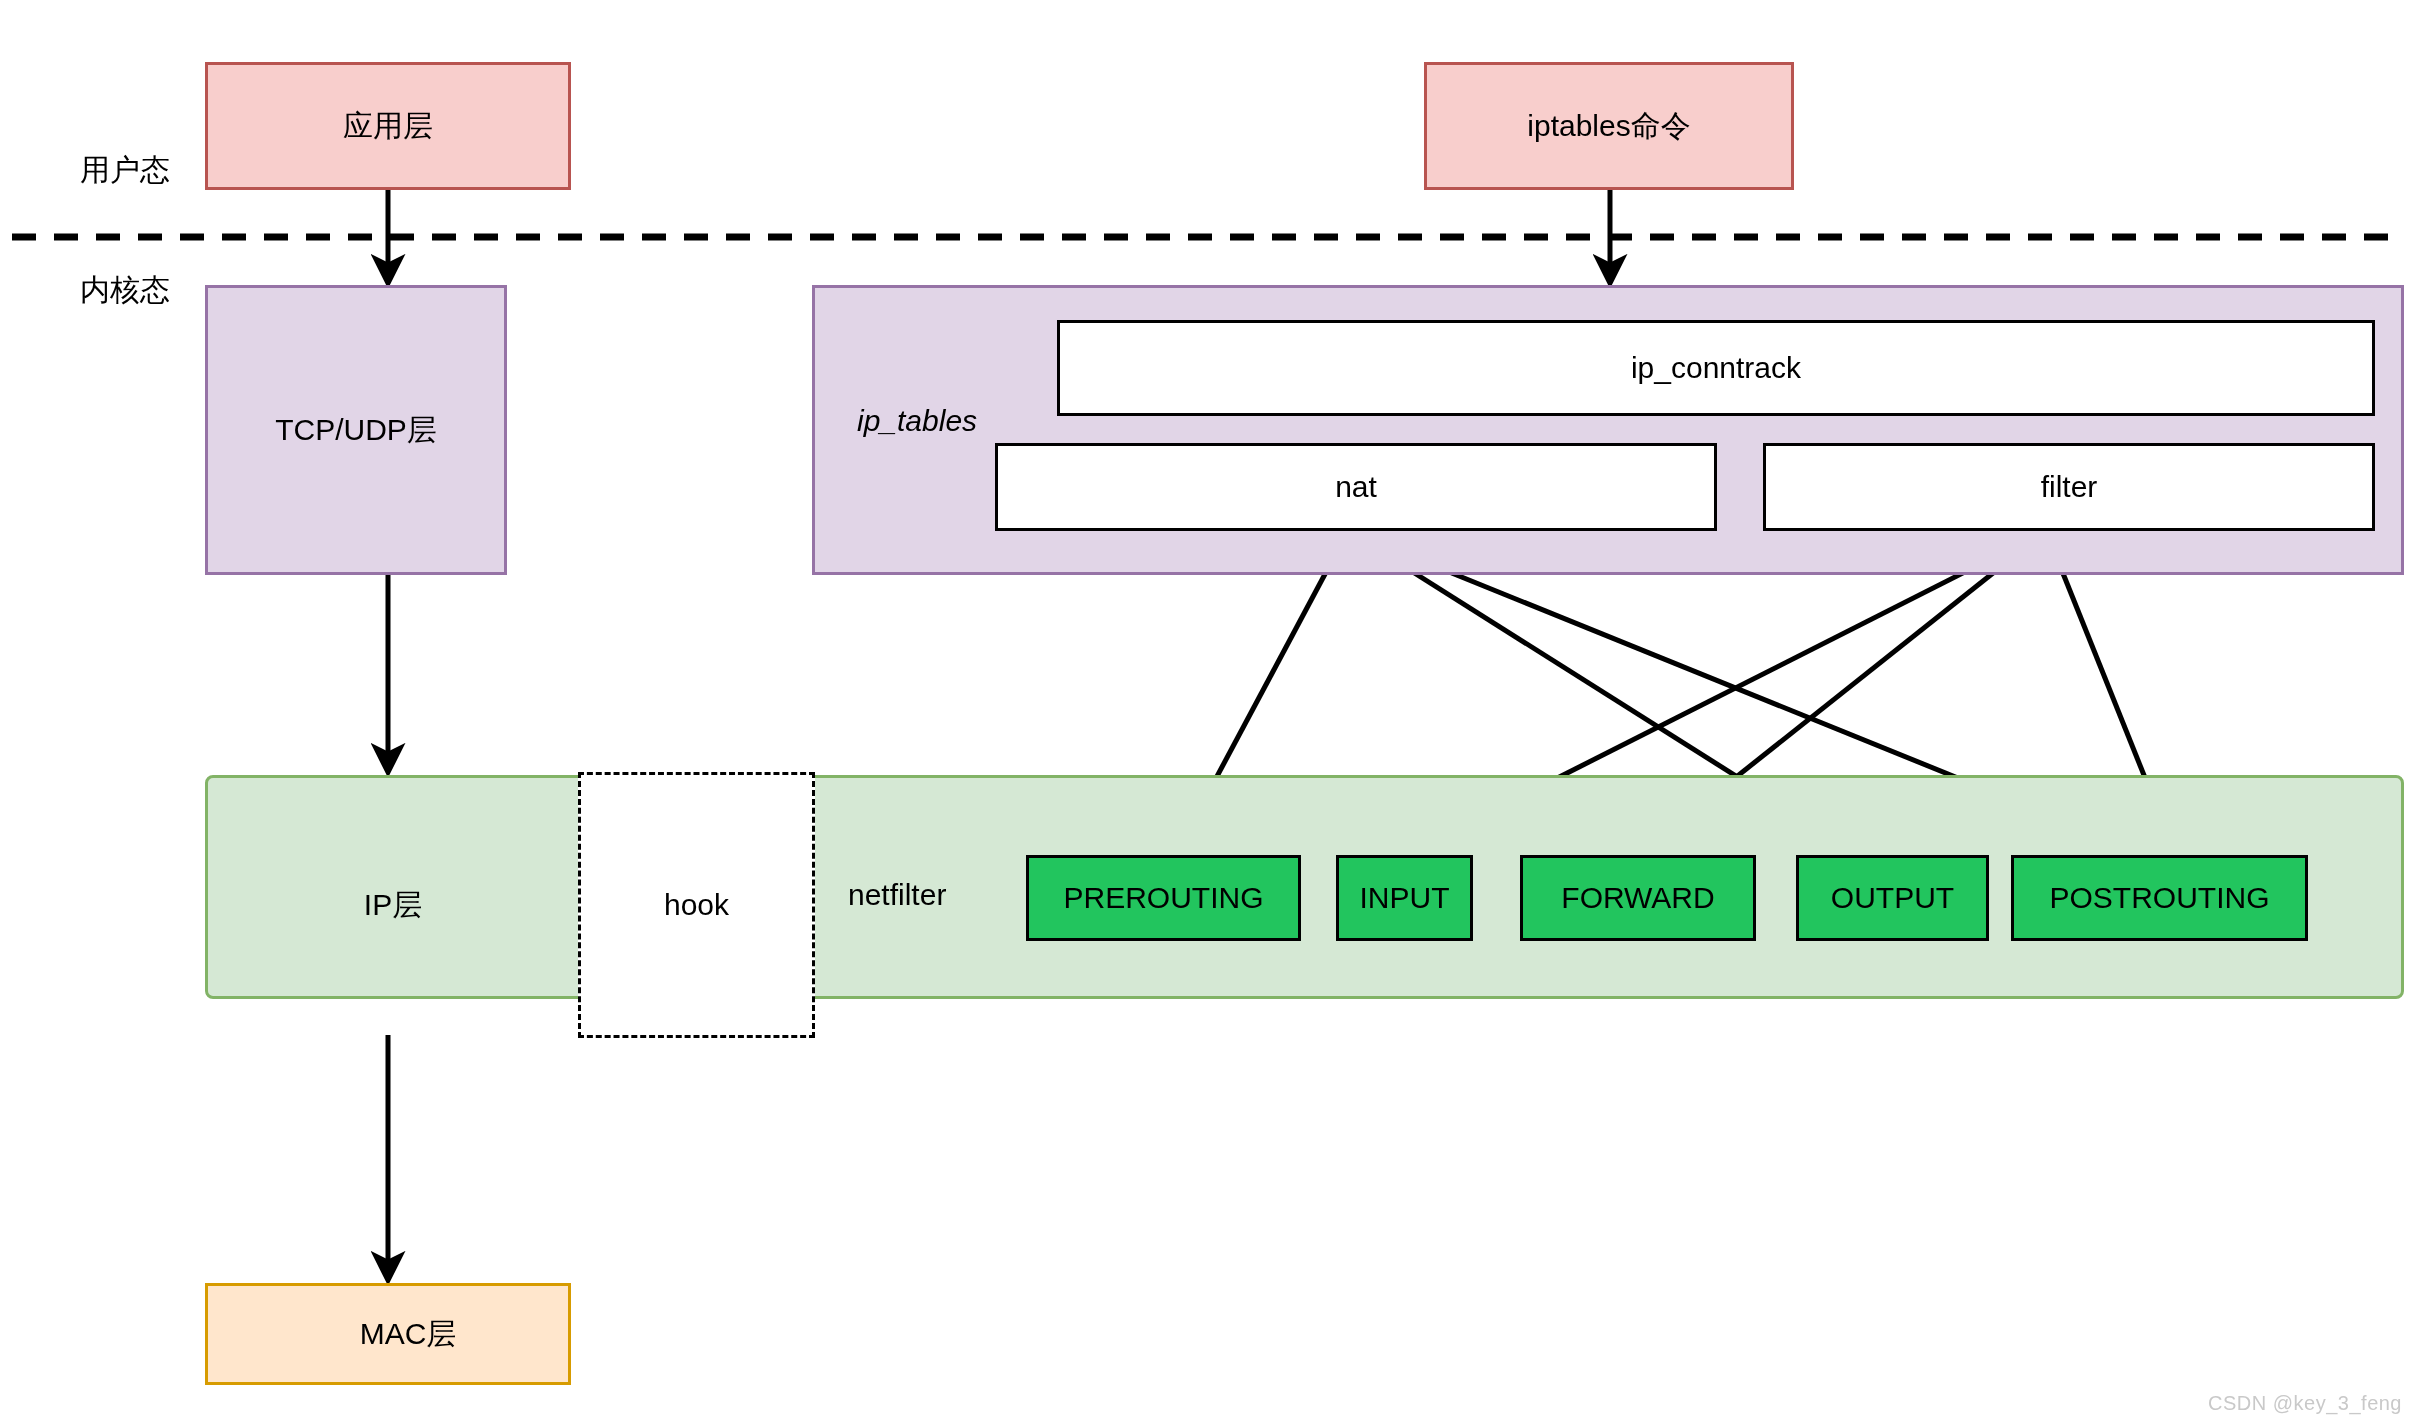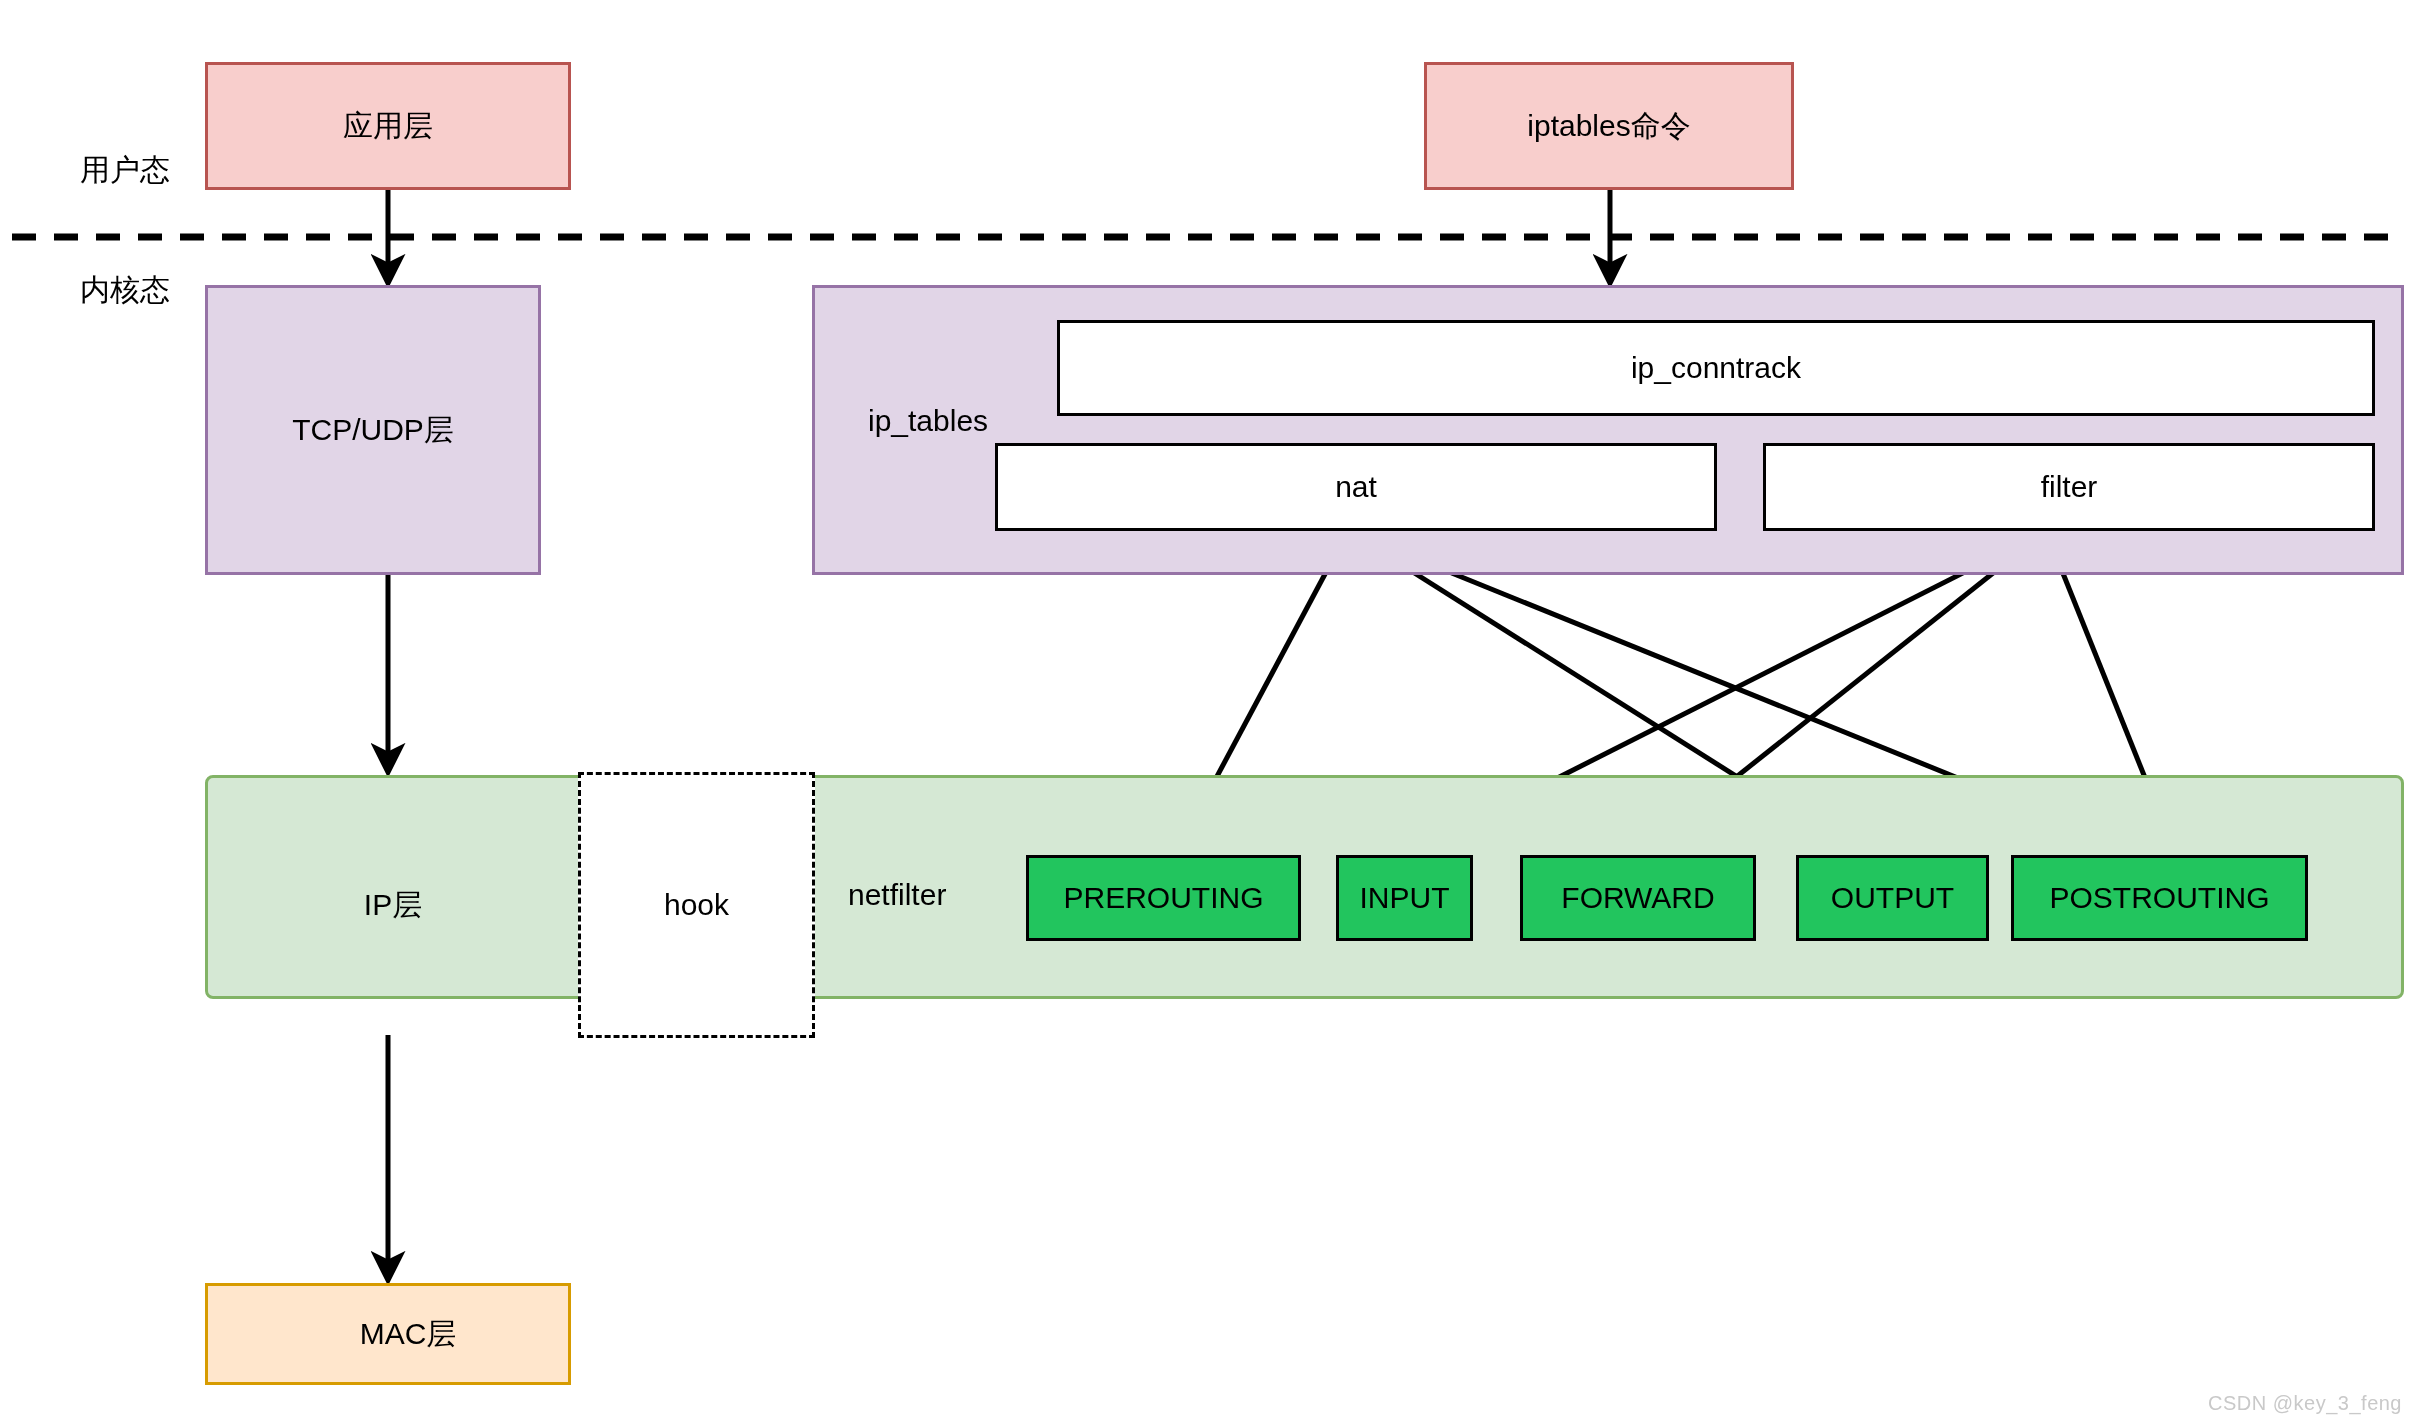--- a/index.html
+++ b/index.html
@@ -126,24 +126,24 @@
     <line x1="2046" y1="531" x2="2176" y2="855" stroke="#000000" stroke-width="5" marker-end="url(#arrow)"></line>
   </svg>
 
   <div class="label-text" style="left:60px; top:150px;">用户态</div>
   <div class="label-text" style="left:60px; top:270px;">内核态</div>
 
   <div class="box app-box" style="left:205px; top:46px; width:366px; height:128px;">应用层</div>
 
   <div class="box app-box" style="left:1424px; top:46px; width:370px; height:128px;">iptables命令</div>
 
-  <div class="box kernel-box" style="left:205px; top:285px; width:336px; height:290px;">TCP/UDP层</div>
+  <div class="box kernel-box" style="left:205px; top:285px; width:302px; height:290px;">TCP/UDP层</div>
 
   <div class="box kernel-box" style="left:812px; top:285px; width:1592px; height:290px; display:block;">
-    <span class="label-text" style="left:33px; top:116px; position:absolute;">ip_tables</span>
+    <span class="label-text" style="left:22px; top:116px; position:absolute;font-style:italic;">ip_tables</span>
   </div>
 
   <div class="box plain-box" style="left:1057px; top:320px; width:1318px; height:96px;">ip_conntrack</div>
 
   <div class="box plain-box" style="left:995px; top:443px; width:722px; height:88px;">nat</div>
 
   <div class="box plain-box" style="left:1763px; top:443px; width:612px; height:88px;">filter</div>
 
   <div class="box netfilter-box" style="left:205px; top:775px; width:2199px; height:224px; display:block;border-radius:8px;">
     <span class="label-text" style="left:620px; top:100px; position:absolute;">netfilter</span>

